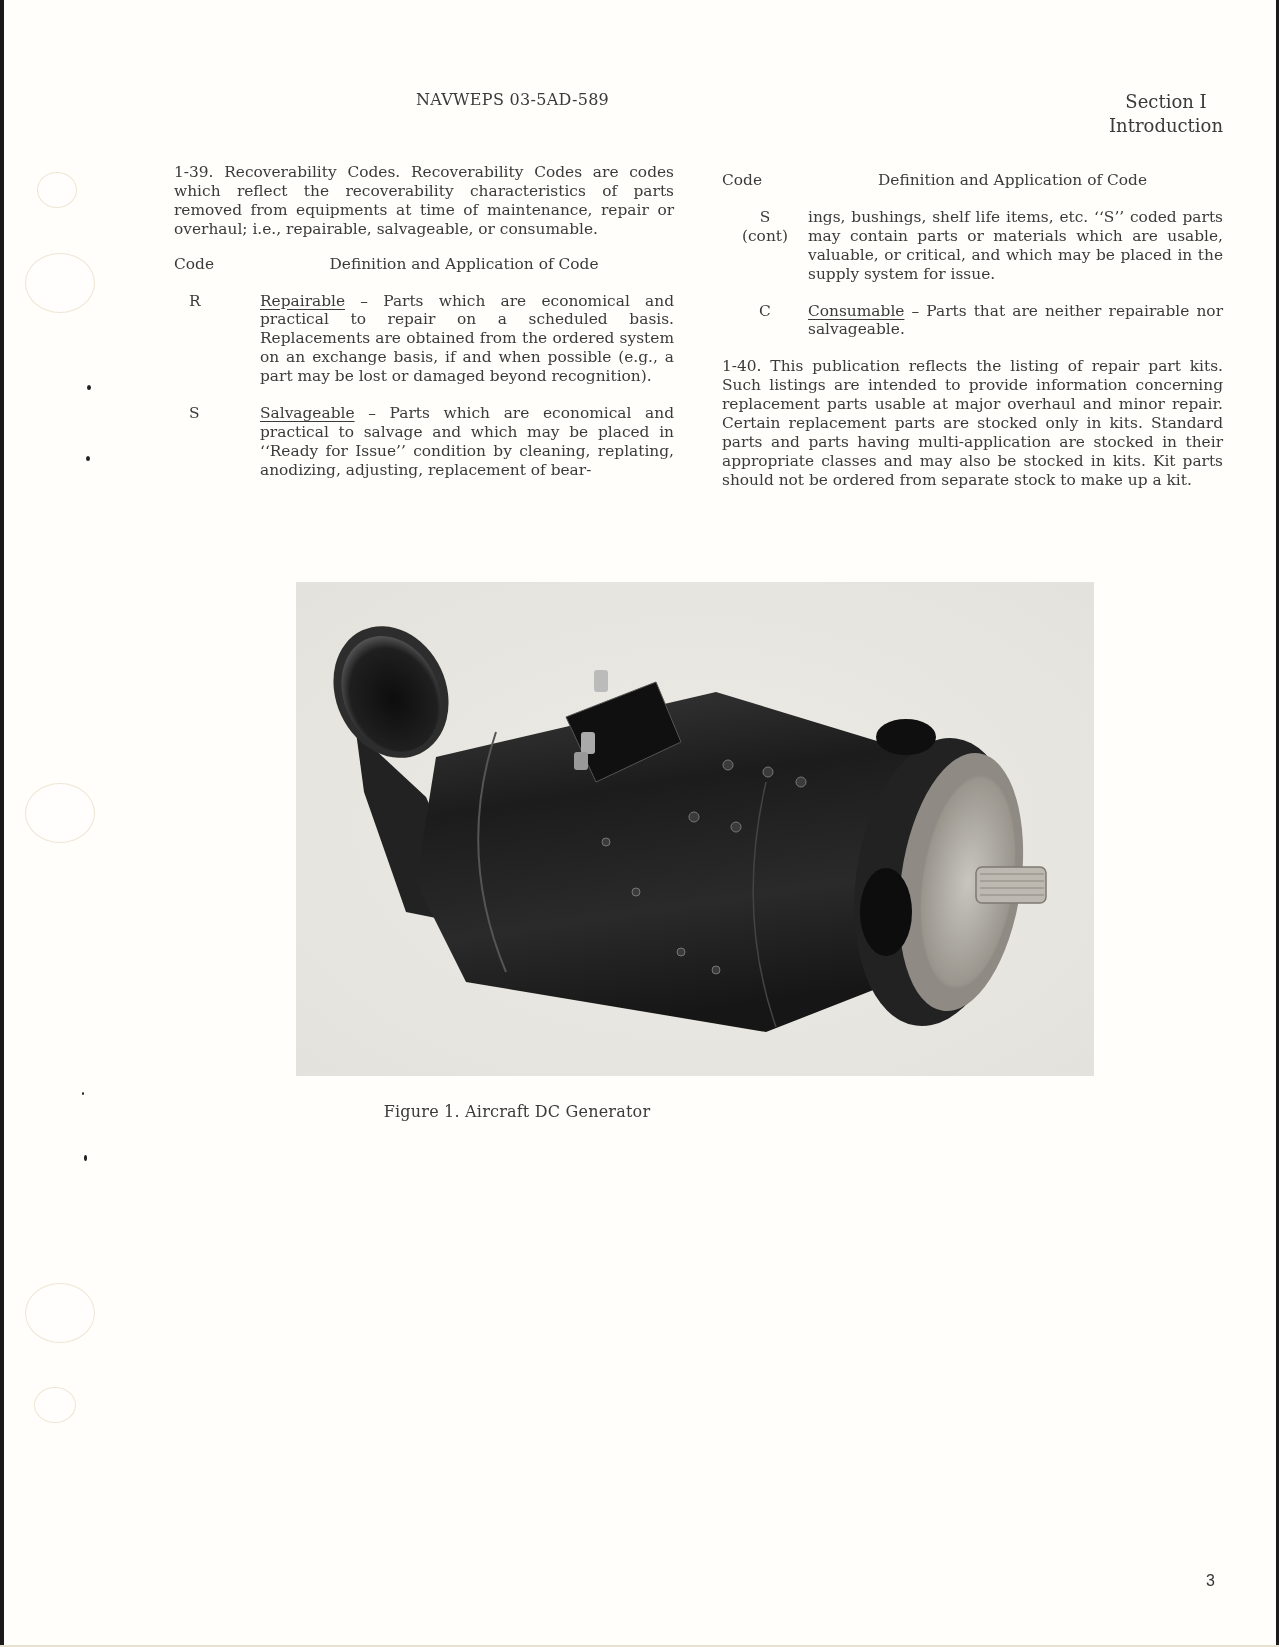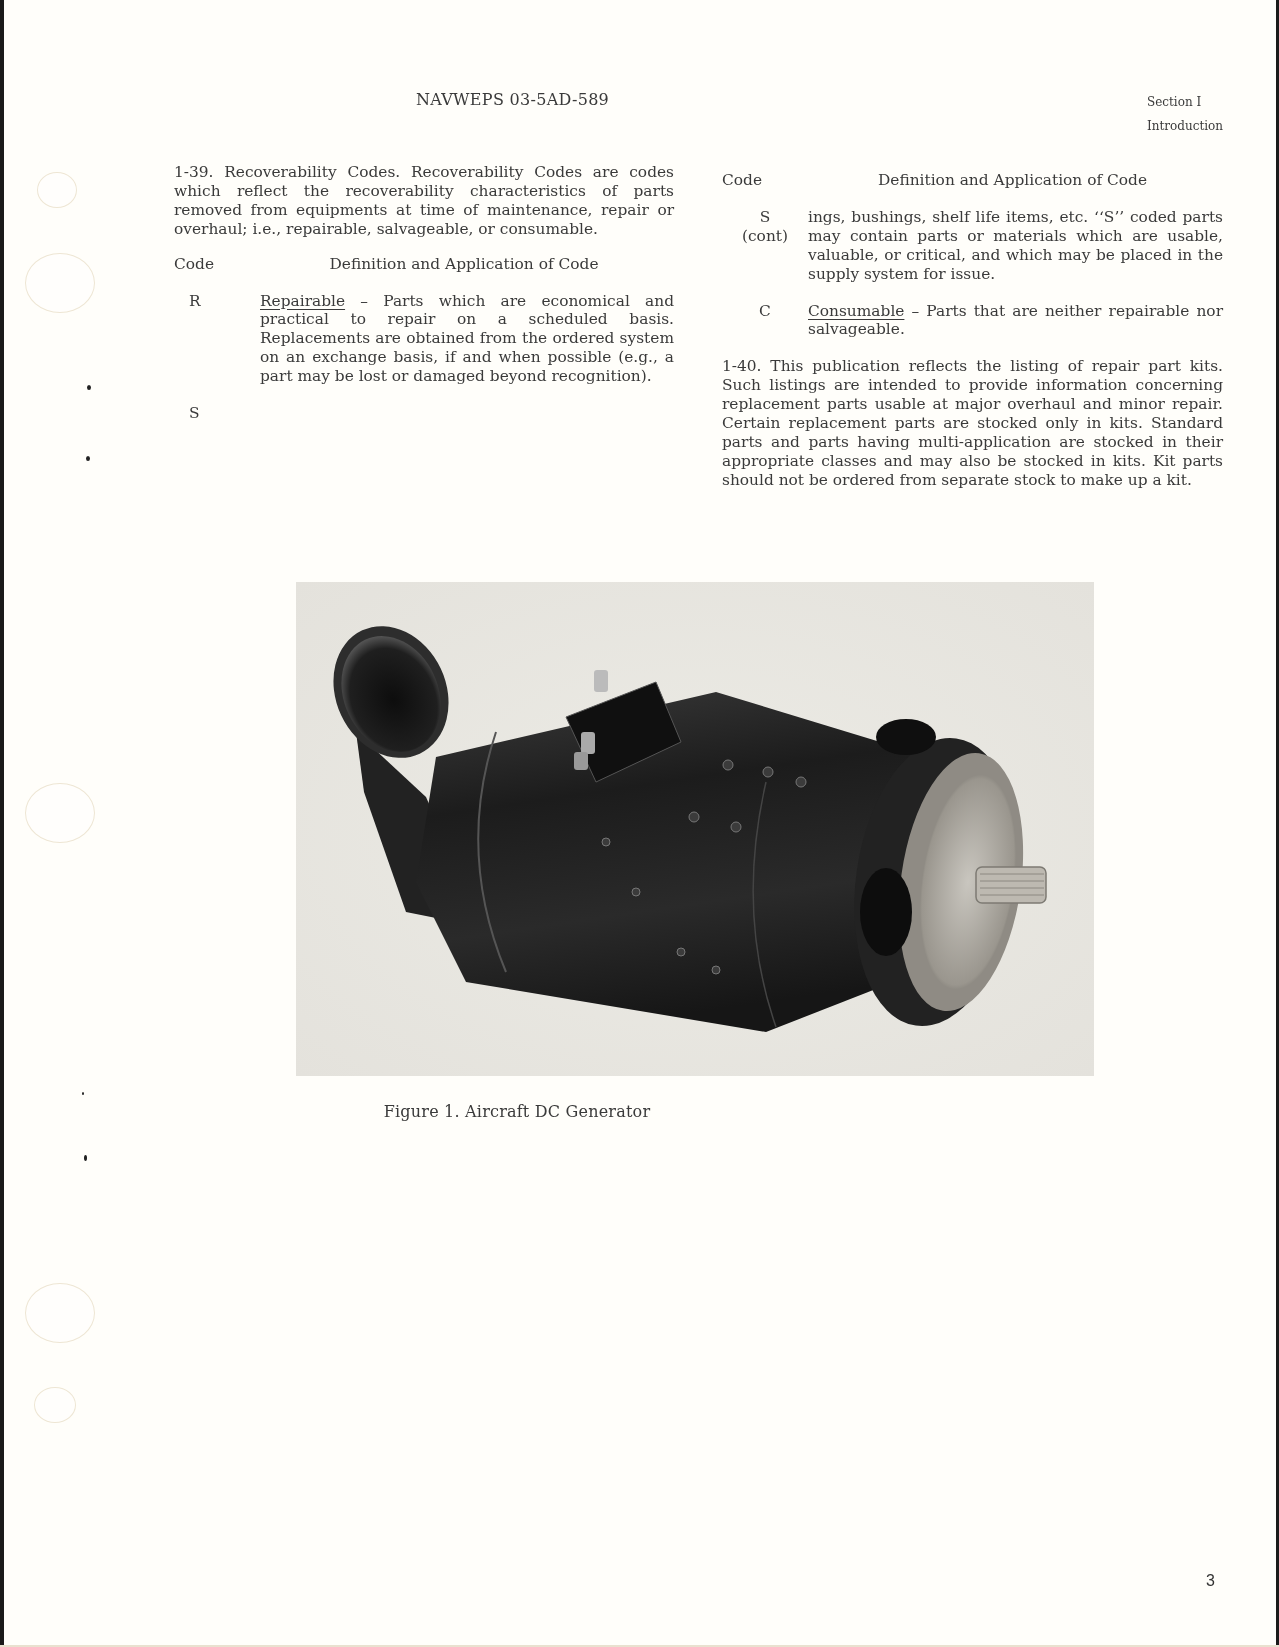--- a/index.html
+++ b/index.html
@@ -10,21 +10,21 @@
       color: #3a3a3a;
     }
     .edge-left { position: absolute; left: 0; top: 0; width: 4px; height: 1647px; background: #1a1a1a; }
     .edge-right { position: absolute; right: 0; top: 0; width: 3px; height: 1647px; background: #1a1a1a; }
     .edge-bottom { position: absolute; left: 0; bottom: 0; width: 1279px; height: 2px; background: #e9e1cf; }
 
     .punch { position: absolute; border: 1px solid #eee6d4; border-radius: 50%; background: #fffefc; }
     .speck { position: absolute; background: #222; border-radius: 50%; }
 
     .header-center { position: absolute; left: 0; width: 1025px; top: 90px; text-align: center; font-size: 16px; letter-spacing: 0.3px; }
-    .header-right { position: absolute; right: 56px; top: 90px; text-align: left; font-size: 12px; line-height: 24px; }
+    .header-right { position: absolute; right: 56px; top: 90px; text-align: center; font-size: 18px; line-height: 24px; }
 
     .col { position: absolute; font-size: 15.4px; line-height: 18.9px; }
     .col-left { left: 174px; top: 163px; width: 500px; }
     .col-right { left: 722px; top: 163px; width: 501px; }
 
     .para { text-align: justify; margin: 0 0 16px 0; }
     .code-head { display: flex; margin: 8px 0 18px 0; }
     .code-head .c1 { width: 50px; }
     .code-head .c2 { flex: 1; text-align: center; padding-left: 30px; }
 
@@ -74,20 +74,21 @@
     <span class="c2">Definition and Application of Code</span>
   </div>
 
   <div class="code-row">
     <span class="code">R</span>
     <span class="def"><span class="u">Repairable</span><span> – Parts which are economical and practical to repair on a scheduled basis. Replacements are obtained from the ordered system on an exchange basis, if and when possible (e.g., a part may be lost or damaged beyond recognition).</span></span>
   </div>
 
   <div class="code-row">
     <span class="code">S</span>
+    <span class="def"><span class="u">Salvageable</span><span> – Parts which are economical and practical to salvage and which may be placed in ‘‘Ready for Issue’’ condition by cleaning, replating, anodizing, adjusting, replacement of bear-</span></span>
   </div>
 </div>
 
 <div class="col col-right">
   <div class="code-head">
     <span class="c1">Code</span>
     <span class="c2">Definition and Application of Code</span>
   </div>
 
   <div class="code-row">

